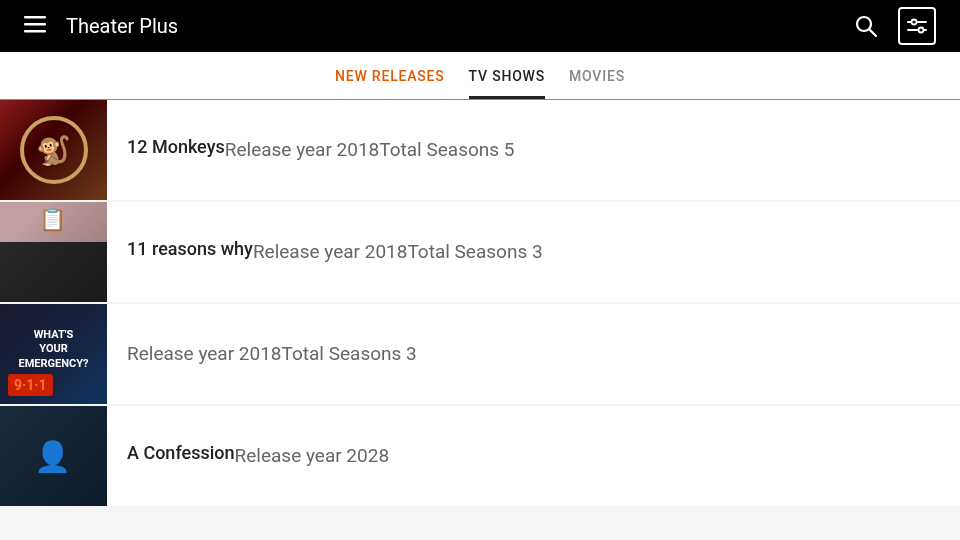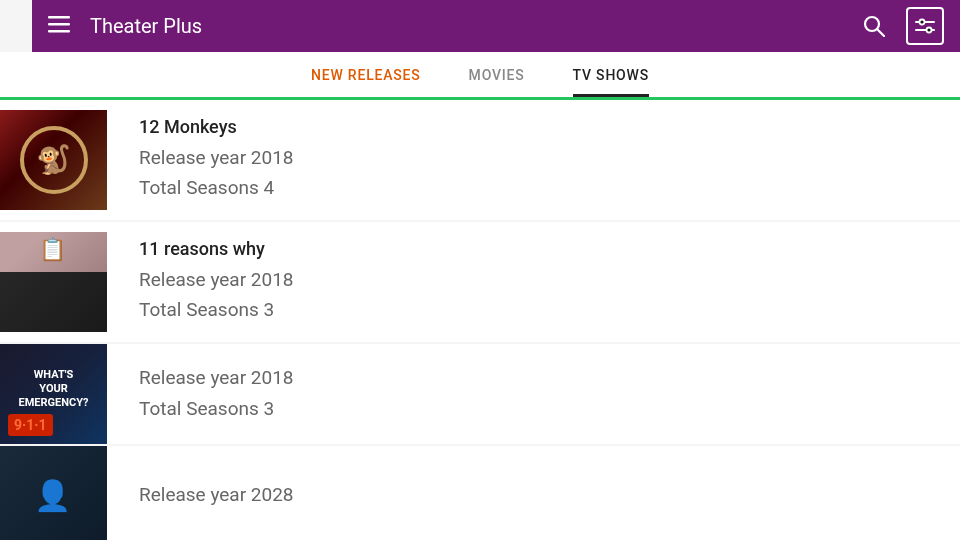--- a/index.html
+++ b/index.html
@@ -7,27 +7,26 @@
     body {
       width: 960px;
       height: 540px;
       background: #f5f5f5;
       font-family: 'Roboto', Arial, sans-serif;
       overflow: hidden;
     }
 
     
     .header {
-      background: #701a75;
+      background: #000000;
       height: 52px;
       display: flex;
       align-items: center;
-      padding: 0 16px;
-      position: relative;
-      margin-left: 32px;
+      padding: 0 24px;
+      position: relative;
     }
 
     .hamburger-icon {
       color: #fff;
       font-size: 20px;
       cursor: pointer;
       margin-right: 20px;
     }
 
     .app-title {
@@ -68,22 +67,22 @@
       padding: 6px;
     }
 
     
     .tabs {
       background: #fff;
       height: 48px;
       display: flex;
       align-items: center;
       justify-content: center;
-      gap: 48px;
-      border-bottom: 3px solid #22c55e;
+      gap: 24px;
+      border-bottom: 1px solid #22c55e;
     }
 
     .tab {
       font-size: 14px;
       font-weight: 500;
       color: #888;
       cursor: pointer;
       height: 100%;
       display: flex;
       align-items: center;
@@ -233,24 +232,25 @@
       position: relative;
     }
 
     .thumb-confession::after {
       content: '👤';
       font-size: 30px;
       position: absolute;
     }
 
     .item-info {
-      padding: 16px 32px;
-      display: flex;
-      flex-direction: column;
-      justify-content: center;
+      padding: 16px 20px;
+      display: flex;
+      flex-direction: row;
+      justify-content: center;
+      align-items: center;
     }
 
     .item-title {
       font-size: 18px;
       font-weight: 500;
       color: #222;
       margin-bottom: 6px;
     }
 
     .item-detail {
@@ -286,38 +286,38 @@
         <circle cx="15" cy="15" r="2.5" fill="#111" stroke="white" stroke-width="1.8"></circle>
       </svg>
     </div>
   </div>
 </header>
 
 <nav class="tabs">
   <div class="tab orange">
     <span>NEW RELEASES</span>
   </div>
+  <div class="tab active">
+    <span>TV SHOWS</span>
+  </div>
   <div class="tab">
     <span>MOVIES</span>
-  </div>
-  <div class="tab active">
-    <span>TV SHOWS</span>
   </div>
 </nav>
 
 <div class="list">
 
   <div class="list-item">
     <div class="thumbnail">
       <div class="thumb-12monkeys"></div>
     </div>
     <div class="item-info">
       <div class="item-title">12 Monkeys</div>
       <div class="item-detail">Release year 2018</div>
-      <div class="item-detail">Total Seasons 4</div>
+      <div class="item-detail">Total Seasons 5</div>
     </div>
   </div>
 
   <div class="list-item">
     <div class="thumbnail">
       <div class="thumb-13reasons"></div>
     </div>
     <div class="item-info">
       <div class="item-title">11 reasons why</div>
       <div class="item-detail">Release year 2018</div>
@@ -335,17 +335,18 @@
       <div class="item-detail">Release year 2018</div>
       <div class="item-detail">Total Seasons 3</div>
     </div>
   </div>
 
   <div class="list-item">
     <div class="thumbnail">
       <div class="thumb-confession"></div>
     </div>
     <div class="item-info">
+      <div class="item-title">A Confession</div>
       <div class="item-detail">Release year 2028</div>
     </div>
   </div>
 
 </div>
 
 </body></html>

